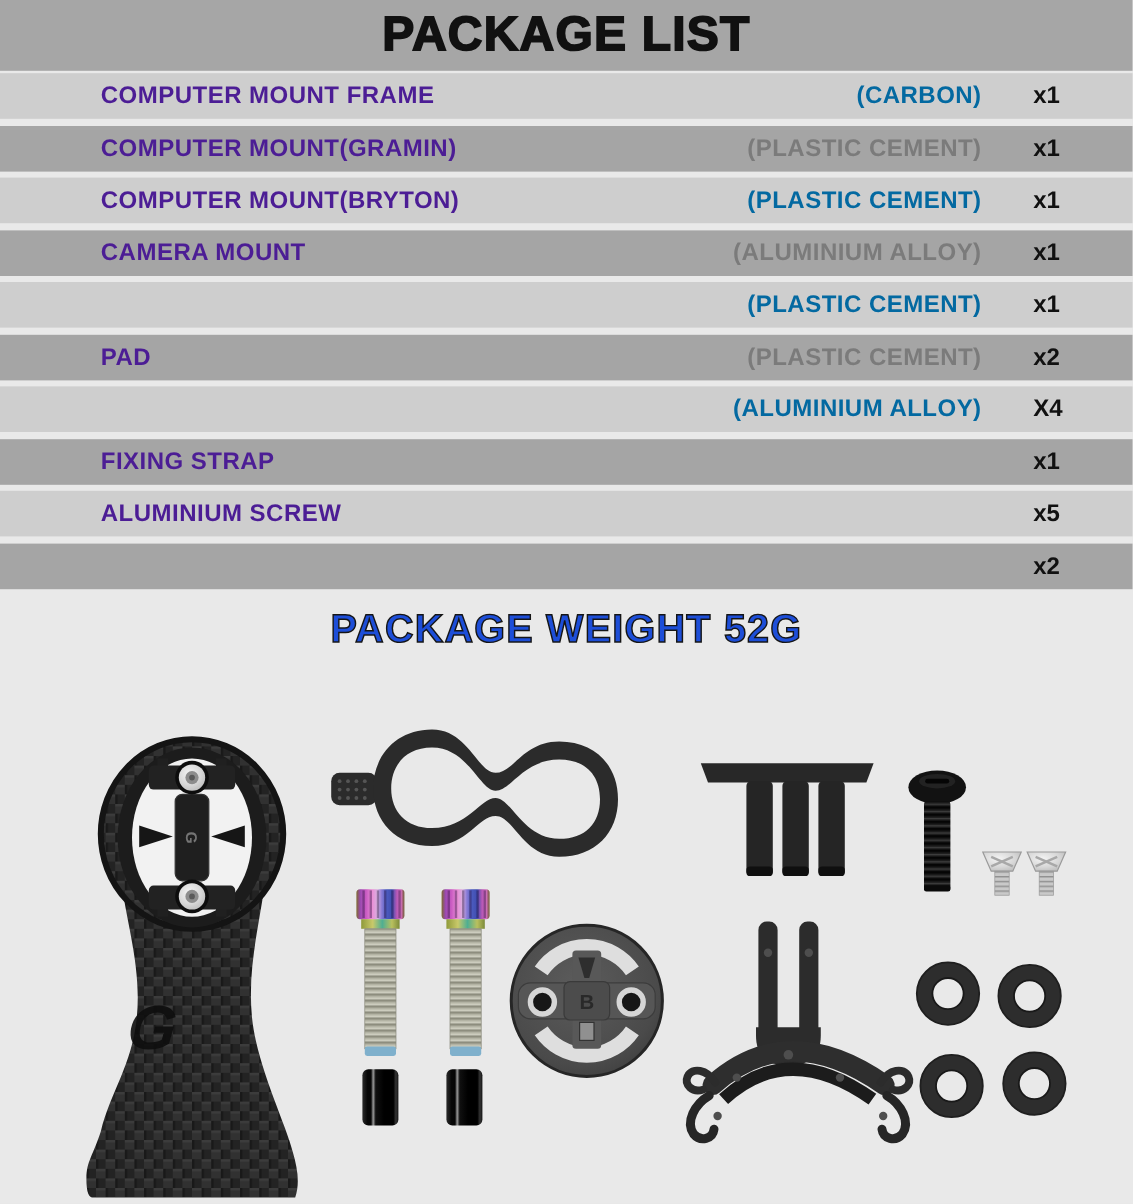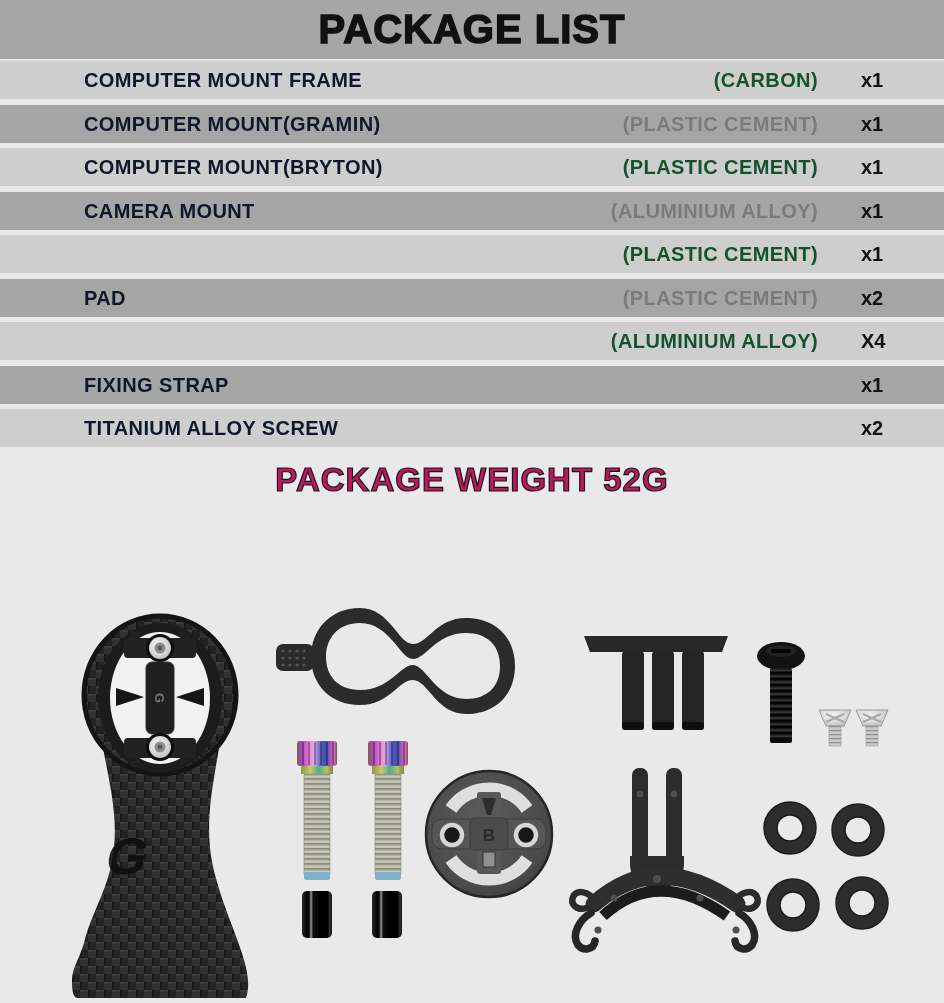--- a/index.html
+++ b/index.html
@@ -12,26 +12,26 @@
   }
   .header h1{
     margin:0;font-size:40px;font-weight:bold;color:#111;letter-spacing:1px;
     -webkit-text-stroke:1.5px #111;
   }
   .rows{padding-top:2px;}
   .row{height:38px;position:relative;background:#cecece;}
   .row + .row{margin-top:5.5px;}
   .row:nth-child(even){background:#a5a5a5;}
   .row span{position:absolute;top:0;line-height:38px;font-size:20px;font-weight:bold;white-space:nowrap;}
-  .row .name{left:84px;color:#0f172a;letter-spacing:.4px;}
-  .row .material{right:126px;color:#14532d;letter-spacing:.4px;}
+  .row .name{left:84px;color:#4c1d95;letter-spacing:.4px;}
+  .row .material{right:126px;color:#0369a1;letter-spacing:.4px;}
   .row:nth-child(even) .material{color:#7b7b7b;}
   .row .qty{left:861px;color:#111;}
   .weight-title{
-    margin:0;padding-top:14px;text-align:center;font-size:33px;font-weight:bold;color:#be185d;
+    margin:0;padding-top:14px;text-align:center;font-size:33px;font-weight:bold;color:#1d4ed8;
     letter-spacing:1px;-webkit-text-stroke:1.2px #151515;
   }
   .photo{position:absolute;left:0;top:558px;width:944px;height:445px;}
 </style>
 </head>
 <body>
 
 <div class="page">
 
   <div class="header">
@@ -71,21 +71,25 @@
     <div class="row">
       <span class="material">(ALUMINIUM ALLOY)</span>
       <span class="qty">X4</span>
     </div>
     <div class="row">
       <span class="name">FIXING STRAP</span>
       <span class="material"></span>
       <span class="qty">x1</span>
     </div>
     <div class="row">
-      <span class="name">TITANIUM ALLOY SCREW</span>
+      <span class="name">ALUMINIUM SCREW</span>
+      <span class="material"></span>
+      <span class="qty">x5</span>
+    </div>
+    <div class="row">
       <span class="material"></span>
       <span class="qty">x2</span>
     </div>
   </div>
 
   <h2 class="weight-title">PACKAGE WEIGHT 52G</h2>
 
   <svg class="photo" viewBox="0 0 944 445" xmlns="http://www.w3.org/2000/svg">
     <defs>
       <pattern id="carbonWeave" width="16" height="16" patternUnits="userSpaceOnUse">

